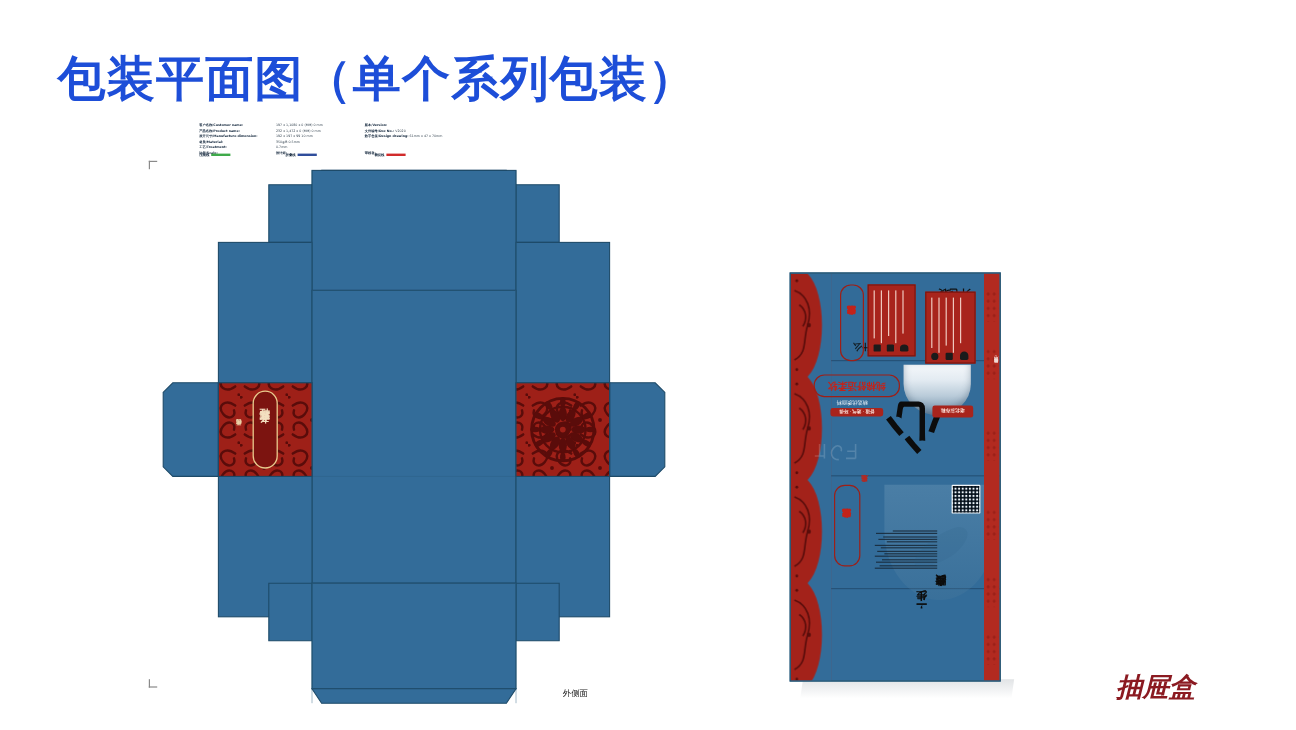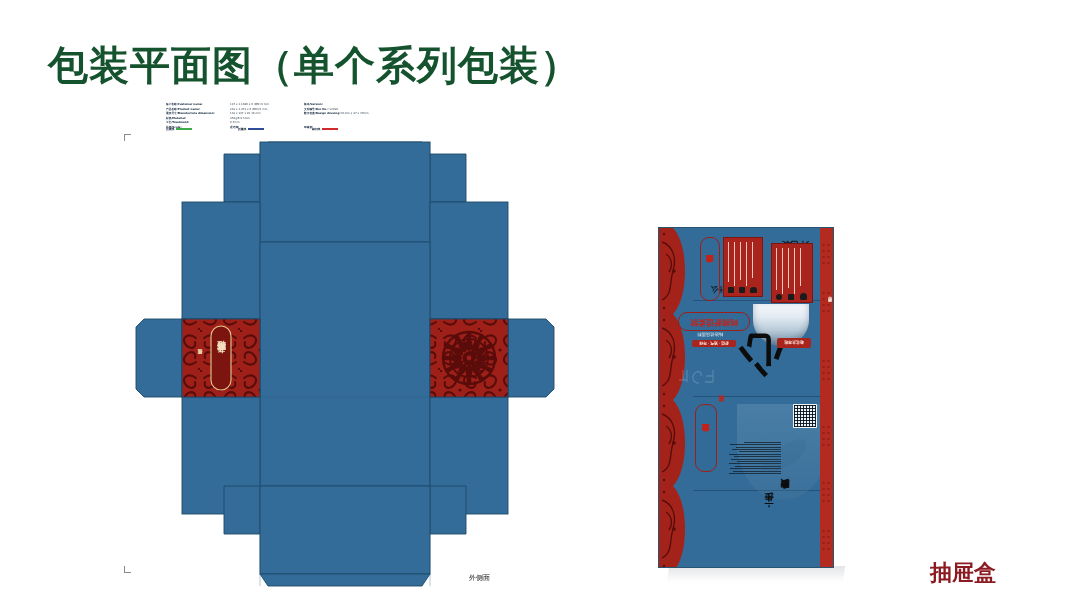--- a/index.html
+++ b/index.html
@@ -7,21 +7,21 @@
     width:1080px;height:608px;background:#ffffff;
     font-family:"Liberation Sans","DejaVu Sans",sans-serif;
     overflow:hidden;position:relative;
   }
   #stage{position:absolute;left:0;top:0;width:1080px;height:608px;}
 
   
   .title{
     position:absolute;left:48px;top:38px;
     font-family:"DejaVu Serif","Liberation Serif",serif;
-    font-size:40px;font-weight:bold;color:#14532d;
+    font-size:40px;font-weight:bold;color:#1d4ed8;
     letter-spacing:1px;white-space:nowrap;
   }
   .corner-note{
     position:absolute;font-family:"DejaVu Serif","Liberation Serif",serif;
     font-size:22px;font-weight:bold;color:#8B1A21;white-space:nowrap;
   }
   .outer-face-label{
     position:absolute;left:469px;top:573px;
     font-size:7px;color:#222;white-space:nowrap;
     font-family:"DejaVu Sans",sans-serif;
@@ -392,15 +392,15 @@
           <path d="M6,44 C14,30 24,22 40,16 C48,13 54,18 50,26 C44,38 30,46 10,50 Z" fill="#2b5madd" stroke="none" opacity="0.5" style="fill:#27597d"></path>
         </svg>
       </div>
 
       <div class="poem" style="left:104px;top:272px;font-size:9px;writing-mode:vertical-rl;">一步一生，</div>
       <div class="poem" style="left:120px;top:268px;font-size:9px;writing-mode:vertical-rl;">步步踏实有</div>
 
     </div>
   </div>
 
-  <div class="corner-note" style="left:930px;top:558px;">抽屉盒</div>
+  <div class="corner-note" style="left:930px;top:558px;font-style:italic;">抽屉盒</div>
 
 </div>
 
 </body></html>

